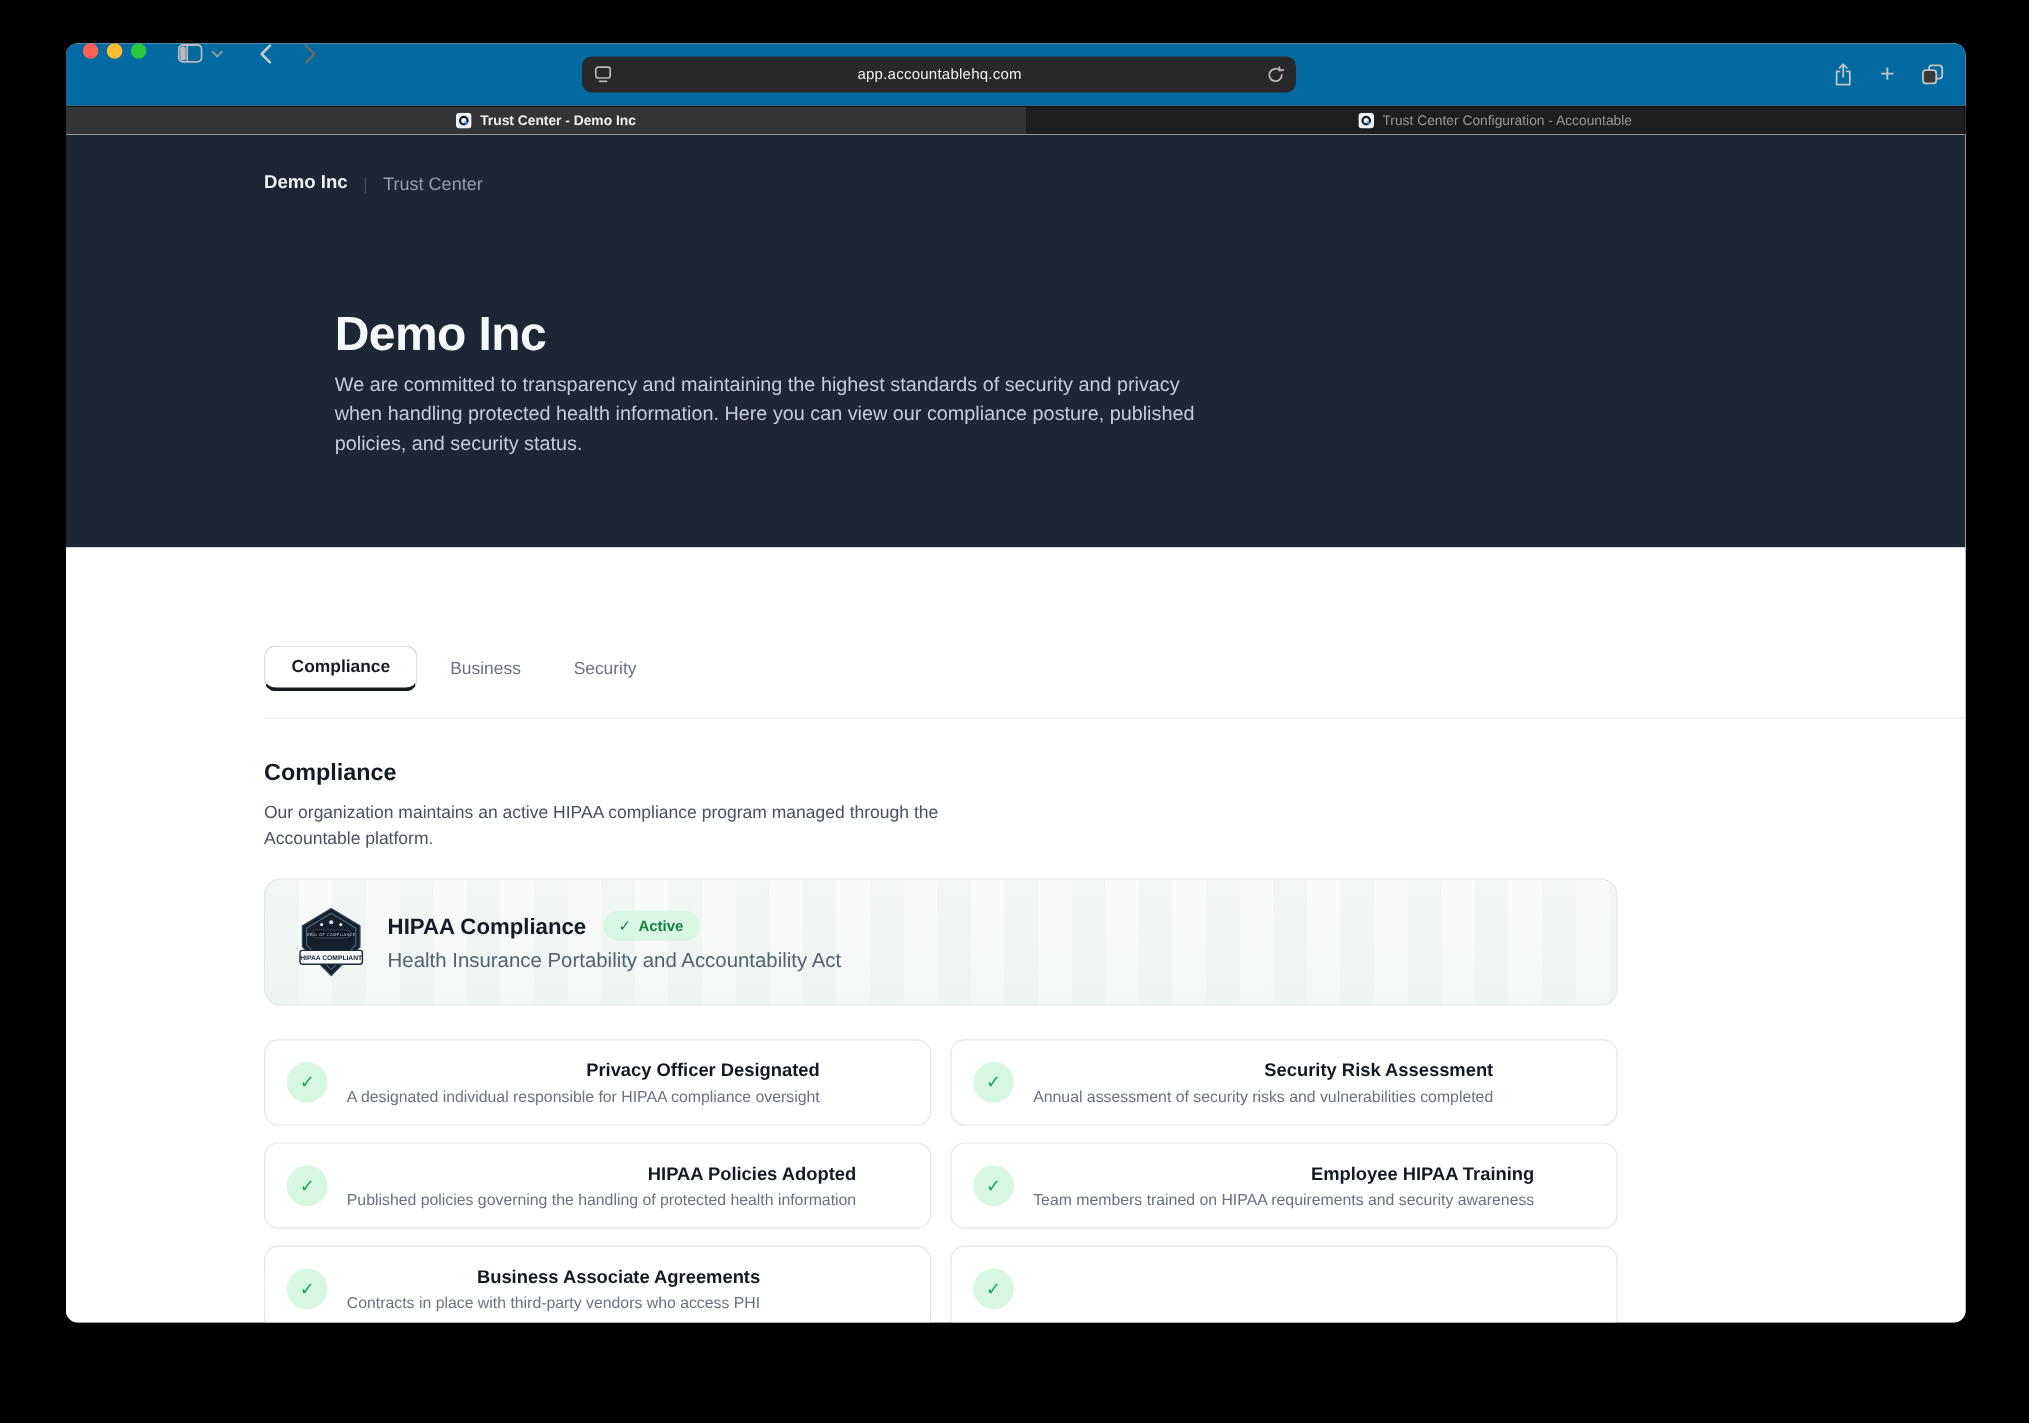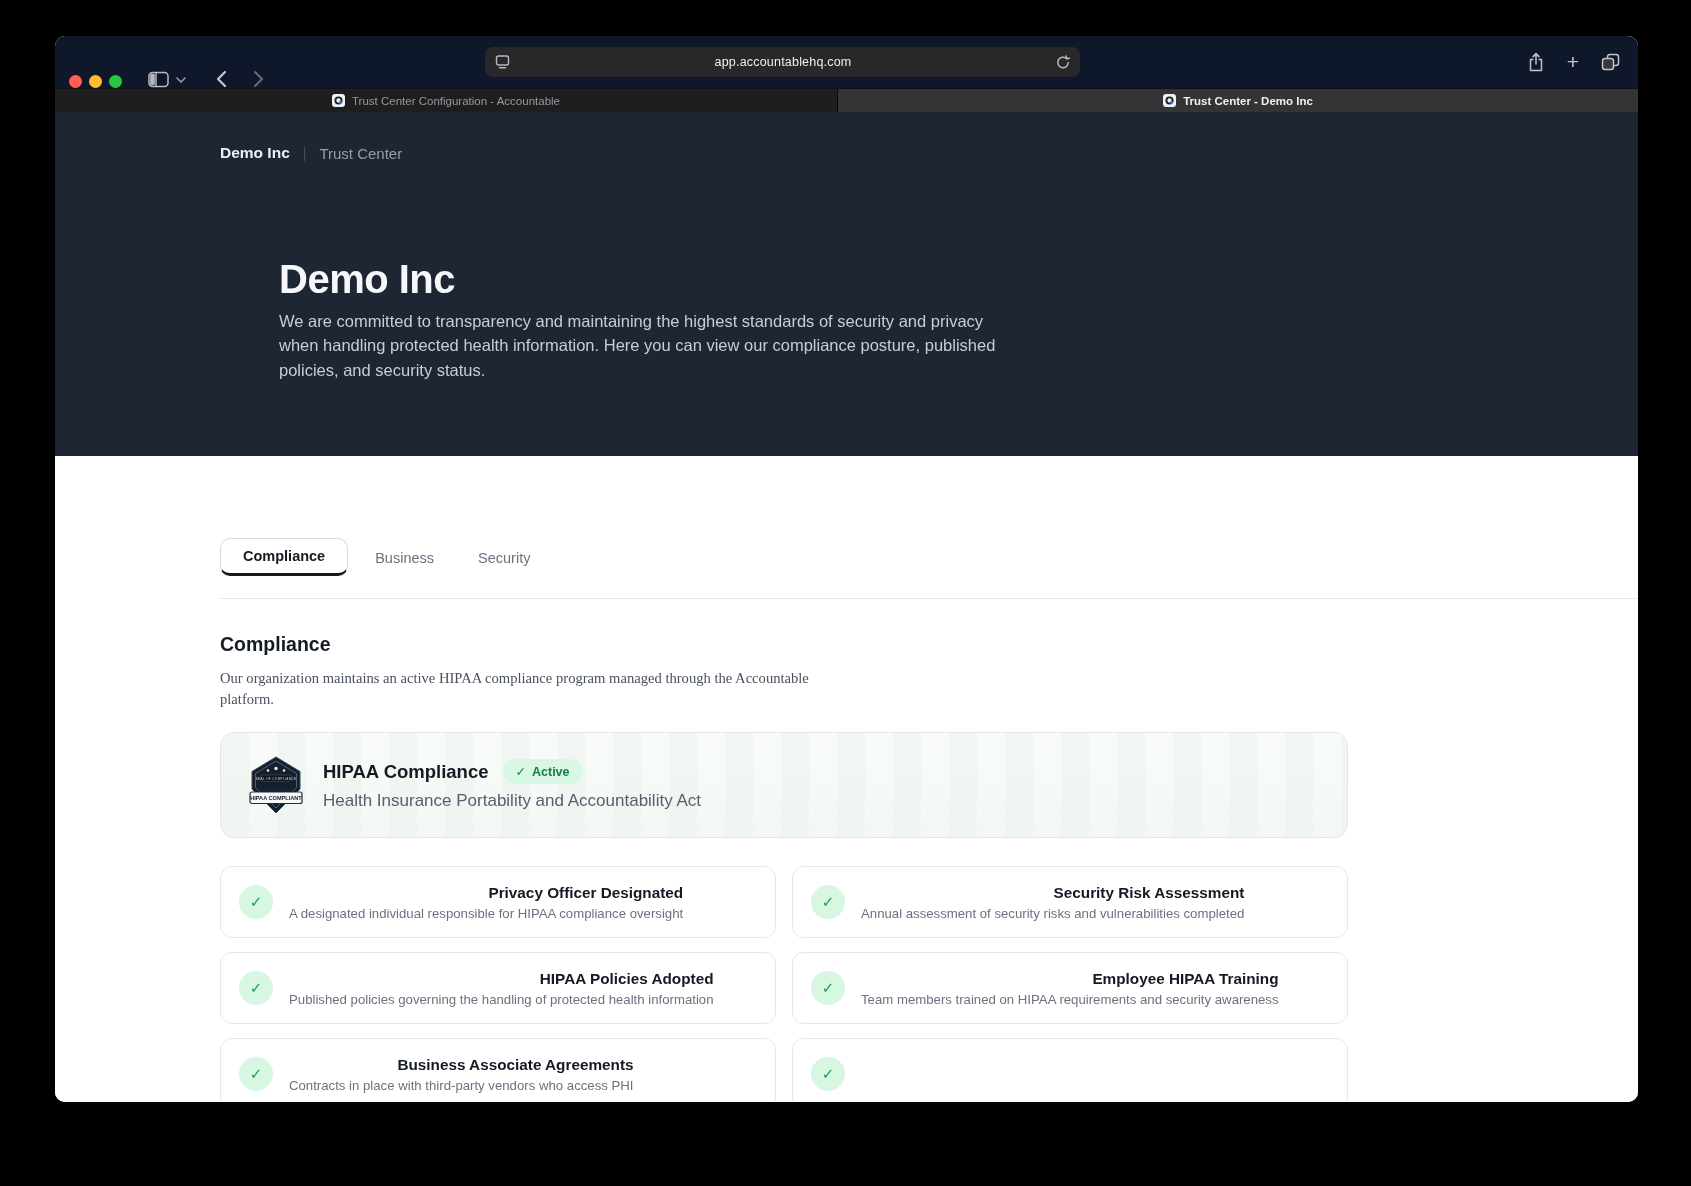--- a/index.html
+++ b/index.html
@@ -4,21 +4,21 @@
 <style>
   html,body{margin:0;padding:0;background:#000;}
   *{box-sizing:border-box;font-family:"Liberation Sans","DejaVu Sans",sans-serif;}
   .stage{position:relative;width:1691px;height:1186px;background:#000;overflow:hidden;}
 
   
   .window{position:absolute;left:55px;top:36px;width:1583px;height:1066px;
     border-radius:10px;overflow:hidden;background:#fff;box-shadow:0 18px 60px rgba(0,0,0,.6);}
 
   
-  .toolbar{position:relative;height:52px;background:#0f172a;display:flex;align-items:flex-end;}
+  .toolbar{position:relative;height:52px;background:#0369a1;display:flex;align-items:flex-start;}
   .lights{display:flex;gap:7px;margin-left:14px;}
   .light{width:13px;height:13px;border-radius:50%;}
   .light.red{background:#ff5f57;}
   .light.yellow{background:#febc2e;}
   .light.green{background:#28c840;}
   .tbicon{display:flex;align-items:center;justify-content:center;color:#b9b9bf;}
   .tbicon svg{display:block;}
   .sidebar-group{display:flex;align-items:center;gap:7px;margin-left:26px;}
   .nav-arrows{display:flex;align-items:center;gap:26px;margin-left:30px;}
   .arrow{font-size:0;}
@@ -53,21 +53,21 @@
 
   
   .navtabs{display:flex;align-items:flex-end;gap:10px;margin-top:82px;}
   .navtab{font-size:14.5px;color:#6b7280;padding:10px 17px;background:transparent;border:none;cursor:default;}
   .navtab.active{color:#161a22;font-weight:700;border:1px solid #d8dbe0;border-bottom:3px solid #16191f;
     border-radius:10px;padding:9px 22px;background:#fff;}
   .rule{height:1px;background:#e7e9ec;margin-top:22px;margin-right:-290px;}
 
   
   .section-heading{margin-top:34px;color:#141a24;font-size:19.5px;font-weight:700;}
-  .section-desc{margin-top:12px;max-width:640px;color:#49515e;font-size:14.6px;line-height:1.45;font-family:Liberation Serif, serif;}
+  .section-desc{margin-top:12px;max-width:640px;color:#49515e;font-size:14.6px;line-height:1.45;}
 
   
   .program-card{margin-top:22px;height:106px;border:1px solid #e3e8e4;border-radius:14px;
     display:flex;align-items:center;padding:0 28px;
     background:
       repeating-linear-gradient(90deg,rgba(208,224,214,.16) 0 28px,rgba(255,255,255,0) 28px 56px),
       linear-gradient(#f8fbf8,#f4f8f5);}
   .badge{flex:none;}
   .program-text{margin-left:20px;}
   .program-title-row{display:flex;align-items:center;gap:14px;}
@@ -161,35 +161,35 @@
         <span class="tbicon">
           <svg width="19" height="18" viewBox="0 0 19 18" fill="none" stroke="#c2c2c7" stroke-width="1.5">
             <rect x="6.5" y="1.5" width="11" height="11" rx="2.5"></rect>
             <rect x="1.5" y="5.5" width="11" height="11" rx="2.5" fill="#38383a"></rect>
           </svg>
         </span>
       </div>
     </div>
 
     <div class="tabstrip">
+      <div class="btab btab-2">
+        <svg class="favicon" width="13" height="13" viewBox="0 0 13 13">
+          <rect x="0" y="0" width="13" height="13" rx="3" fill="#f2f2f4"></rect>
+          <circle cx="6.5" cy="6.5" r="3.1" fill="none" stroke="#15202e" stroke-width="1.9"></circle>
+          <path d="M7 7 L10.6 8.3 L7.8 10.2 Z" fill="#3f86f6"></path>
+        </svg>
+        <span class="btab-label">Trust Center - Demo Inc</span>
+      </div>
       <div class="btab btab-1">
         <svg class="favicon" width="13" height="13" viewBox="0 0 13 13">
           <rect x="0" y="0" width="13" height="13" rx="3" fill="#f2f2f4"></rect>
           <circle cx="6.5" cy="6.5" r="3.1" fill="none" stroke="#15202e" stroke-width="1.9"></circle>
           <path d="M7 7 L10.6 8.3 L7.8 10.2 Z" fill="#3f86f6"></path>
         </svg>
         <span class="btab-label">Trust Center Configuration - Accountable</span>
-      </div>
-      <div class="btab btab-2">
-        <svg class="favicon" width="13" height="13" viewBox="0 0 13 13">
-          <rect x="0" y="0" width="13" height="13" rx="3" fill="#f2f2f4"></rect>
-          <circle cx="6.5" cy="6.5" r="3.1" fill="none" stroke="#15202e" stroke-width="1.9"></circle>
-          <path d="M7 7 L10.6 8.3 L7.8 10.2 Z" fill="#3f86f6"></path>
-        </svg>
-        <span class="btab-label">Trust Center - Demo Inc</span>
       </div>
     </div>
 
     <div class="page">
 
       <div class="hero">
         <div class="container">
           <div class="breadcrumb">
             <span class="crumb-org">Demo Inc</span>
             <span class="crumb-sep">|</span>

